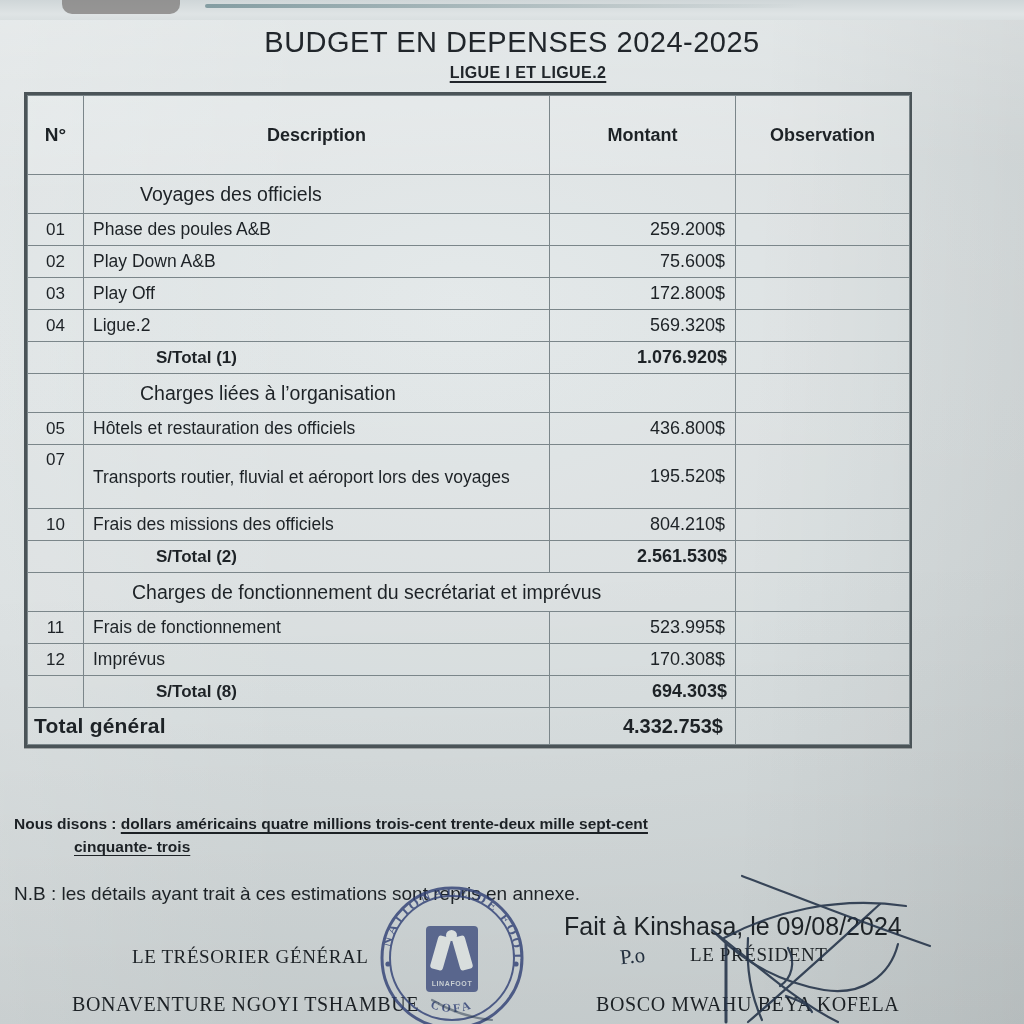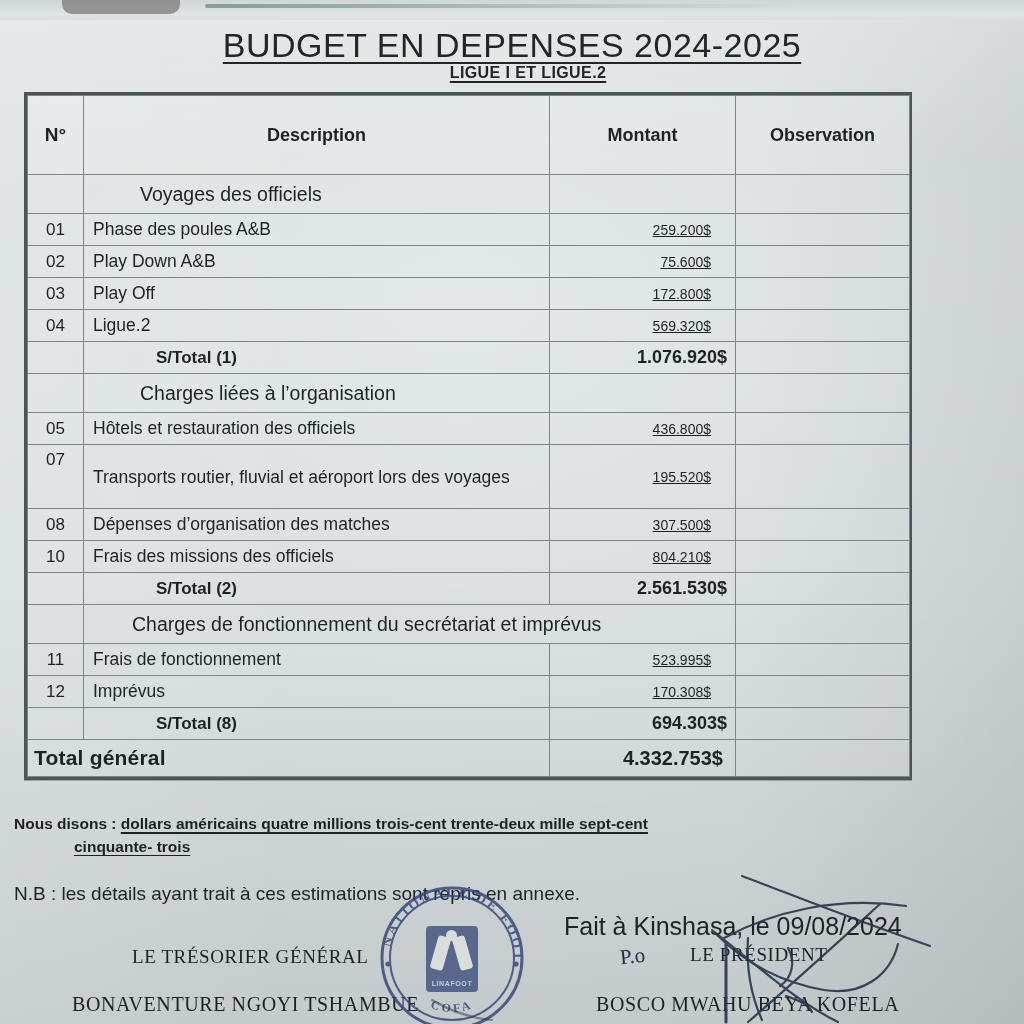--- a/index.html
+++ b/index.html
@@ -29,22 +29,22 @@
     position:absolute;left:205px;top:4px;width:600px;height:4px;border-radius:3px;
     background:linear-gradient(90deg,#6f8d93,#b9c4c6 70%,rgba(216,222,224,0));
     opacity:.8;
   }
 
   .wrap{position:absolute;inset:0;}
 
   
   .title{
     position:absolute;top:26px;left:0;width:1024px;text-align:center;
-    font-size:34px;letter-spacing:.5px;color:#21262b;
-    text-decoration:underline;text-underline-offset:5px;text-decoration-thickness:2px;
+    font-size:29px;letter-spacing:.5px;color:#21262b;
+    text-underline-offset:5px;text-decoration-thickness:2px;
   }
   .subtitle{
     position:absolute;top:64px;left:16px;width:1024px;text-align:center;
     font-size:16px;font-weight:bold;color:#20252a;letter-spacing:.4px;
     text-decoration:underline;text-underline-offset:3px;text-decoration-thickness:2px;
   }
 
   
   .tbl{
     position:absolute;left:24px;top:92px;width:882px;
@@ -67,21 +67,21 @@
   }
   thead th{
     height:78px;
     font-size:18px;font-weight:bold;
     background:rgba(255,255,255,0.10);
   }
   thead th.h-no{font-size:19px;}
 
   .r-no{text-align:center;font-size:17px;height:31px;}
   .r-desc{padding-left:9px;text-align:left;}
-  .r-mont{text-align:right;padding-right:24px;font-size:14px;text-decoration:underline;}
+  .r-mont{text-align:right;padding-right:10px;font-size:18px;}
   .r-obs{}
 
   tr.item td{height:31px;}
   tr.item.tall td{height:58px;}
   tr.item.tall .r-desc{line-height:1.22;padding-top:2px;}
   tr.item.tall .r-no{vertical-align:top;padding-top:5px;}
 
   
   tr.section td{height:38px;}
   .sec-text{
@@ -231,26 +231,20 @@
         <tr class="item">
           <td class="r-no">05</td>
           <td class="r-desc">Hôtels et restauration des officiels</td>
           <td class="r-mont">436.800$</td>
           <td class="r-obs"></td>
         </tr>
         <tr class="item tall">
           <td class="r-no">07</td>
           <td class="r-desc">Transports routier, fluvial et aéroport lors des voyages</td>
           <td class="r-mont">195.520$</td>
-          <td class="r-obs"></td>
-        </tr>
-        <tr class="item">
-          <td class="r-no">08</td>
-          <td class="r-desc">Dépenses d’organisation des matches</td>
-          <td class="r-mont">307.500$</td>
           <td class="r-obs"></td>
         </tr>
         <tr class="item">
           <td class="r-no">10</td>
           <td class="r-desc">Frais des missions des officiels</td>
           <td class="r-mont">804.210$</td>
           <td class="r-obs"></td>
         </tr>
         <tr class="subtotal">
           <td></td>

